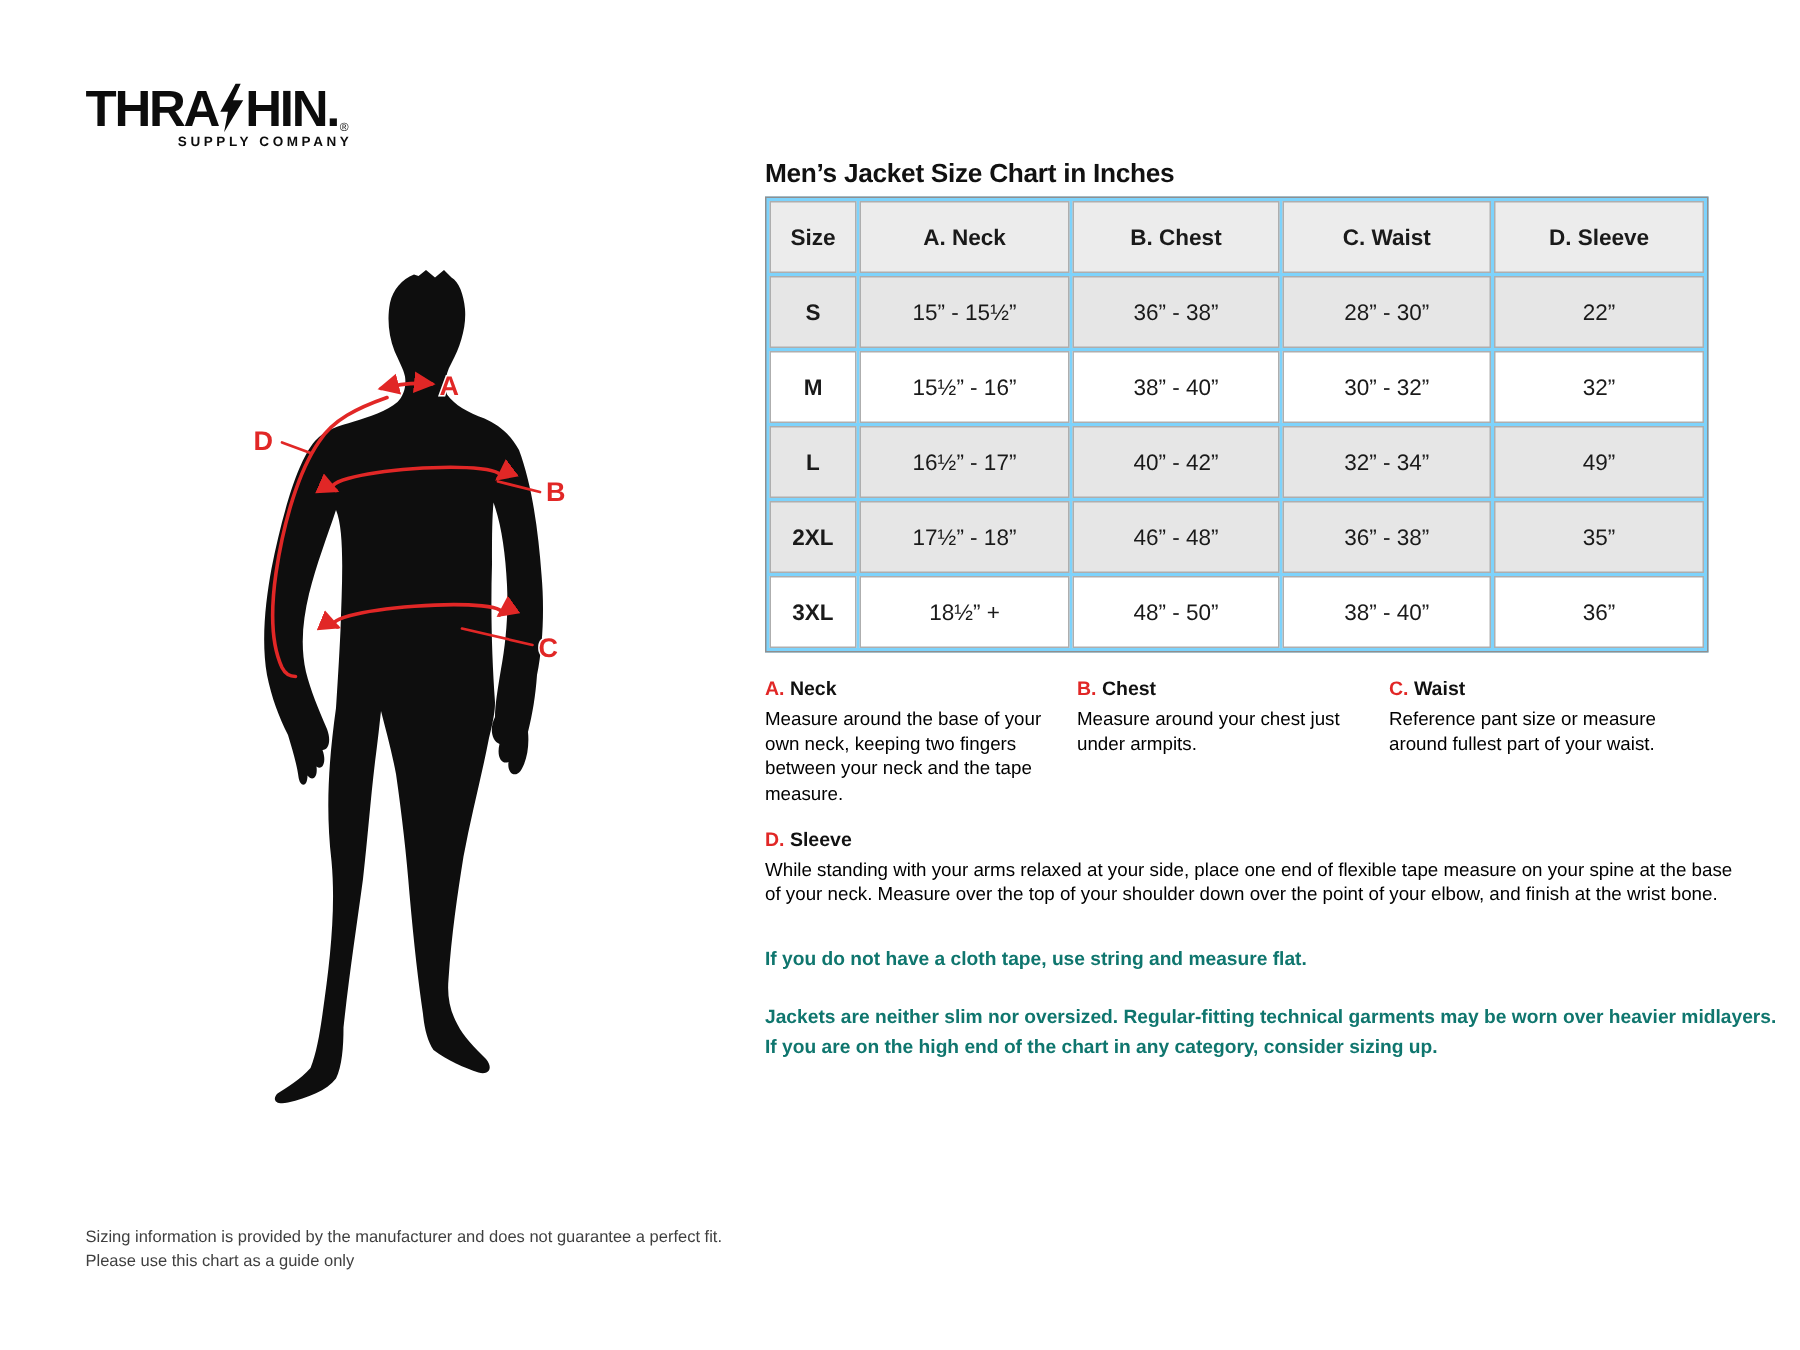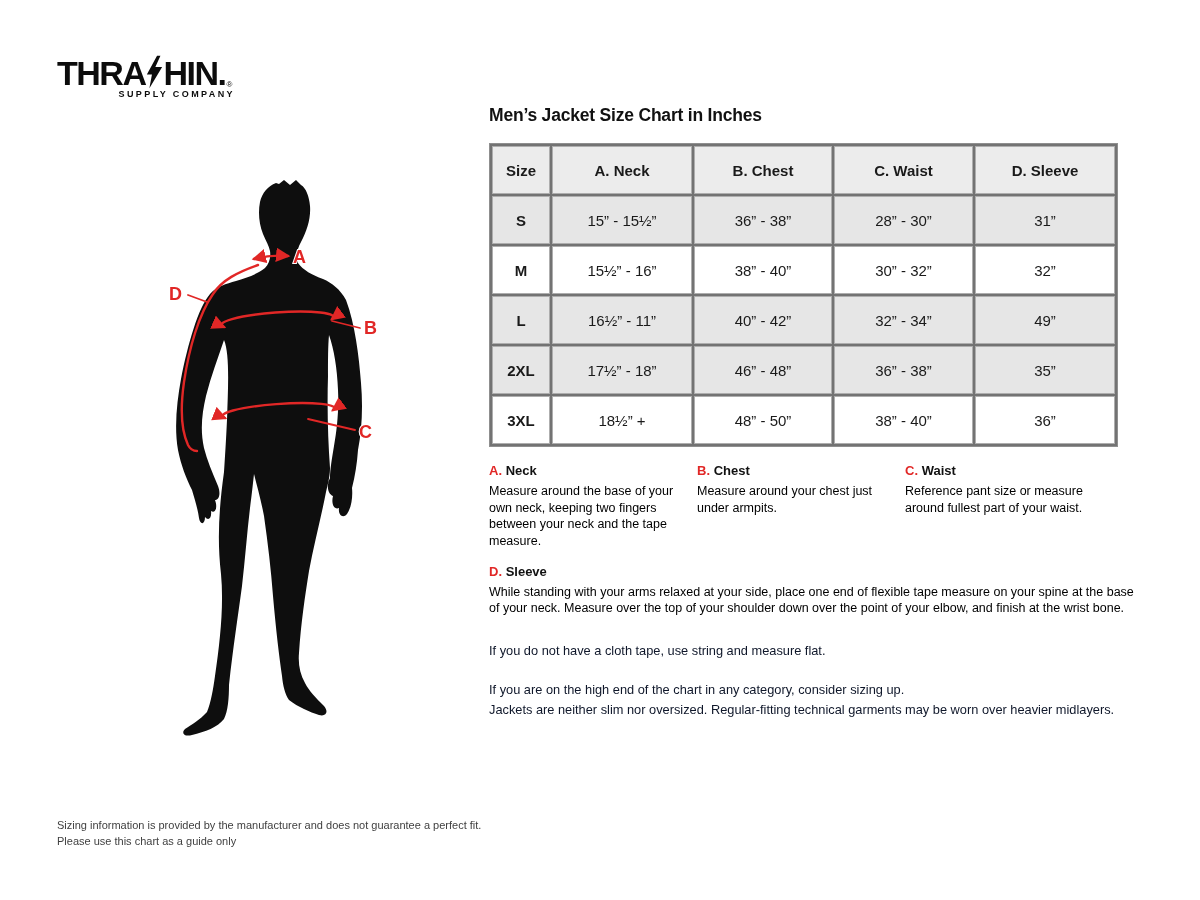--- a/index.html
+++ b/index.html
@@ -36,32 +36,32 @@
   .figure-svg { position: absolute; left: 140px; top: 178px; }
   .fig-label {
     font-family: "Liberation Sans", sans-serif;
     font-size: 18px; font-weight: 700; fill: #e12726;
     paint-order: stroke; stroke: #ffffff; stroke-width: 2px;
   }
   .fig-anno { stroke: #e12726; stroke-width: 2.4px; fill: none; stroke-linecap: round; }
   .fig-anno-thin { stroke: #e12726; stroke-width: 1.8px; fill: none; stroke-linecap: round; }
 
   
-  .content { position: absolute; left: 489px; top: 105px; width: 650px; }
+  .content { position: absolute; left: 510px; top: 105px; width: 650px; }
   .section-title {
     font-size: 17.5px; font-weight: 700; letter-spacing: -0.2px; color: #111;
   }
 
   table.size-table {
-    margin-top: 17px;
+    margin-top: 5px;
     width: 623px;
     border-collapse: separate;
     border-spacing: 2px;
     border: 1px solid #8f8f8f;
-    background: #737373;
+    background: #7dd3fc;
     table-layout: fixed;
   }
   .size-table th, .size-table td {
     border: 1px solid #aeaeae;
     text-align: center; vertical-align: middle;
     font-size: 15px;
     height: 48px;
     background: #ffffff;
   }
   .size-table thead th { background: #ececec; font-weight: 700; }
@@ -72,21 +72,21 @@
   .measure-cols { display: flex; margin-top: 16px; width: 640px; }
   .measure-col-a { width: 208px; }
   .measure-col-b { width: 208px; }
   .measure-col-c { width: 224px; }
   .measure-head { font-size: 13px; font-weight: 700; color: #111; }
   .measure-letter { color: #e12726; }
   .measure-text { font-size: 12.5px; line-height: 1.33; margin-top: 5px; color: #000000; padding-right: 14px; }
   .measure-sleeve { margin-top: 14px; width: 648px; }
   .measure-sleeve .measure-text { padding-right: 0; }
 
-  .note-bold { font-size: 12.8px; font-weight: 400; color: #0f172a; white-space: nowrap; }
+  .note-bold { font-size: 12.8px; font-weight: 700; color: #0f766e; white-space: nowrap; }
   .note-tape { margin-top: 26px; }
   .note-fit { margin-top: 22px; line-height: 1.55; }
 
   
   .footer {
     position: absolute; left: 57px; top: 818px;
     font-size: 11px; color: #3f3f3f; line-height: 1.45;
   }
 </style>
 </head>
@@ -178,32 +178,32 @@
           <th>C. Waist</th>
           <th>D. Sleeve</th>
         </tr>
       </thead>
       <tbody>
         <tr class="shaded">
           <td class="size-col">S</td>
           <td>15” - 15½”</td>
           <td>36” - 38”</td>
           <td>28” - 30”</td>
-          <td>31”</td>
+          <td>22”</td>
         </tr>
         <tr>
           <td class="size-col">M</td>
           <td>15½” - 16”</td>
           <td>38” - 40”</td>
           <td>30” - 32”</td>
           <td>32”</td>
         </tr>
         <tr class="shaded">
           <td class="size-col">L</td>
-          <td>16½” - 11”</td>
+          <td>16½” - 17”</td>
           <td>40” - 42”</td>
           <td>32” - 34”</td>
           <td>49”</td>
         </tr>
         <tr class="shaded">
           <td class="size-col">2XL</td>
           <td>17½” - 18”</td>
           <td>46” - 48”</td>
           <td>36” - 38”</td>
           <td>35”</td>
@@ -247,22 +247,22 @@
       <div class="measure-head">
         <span class="measure-letter">D.</span>
         <span>Sleeve</span>
       </div>
       <div class="measure-text">While standing with your arms relaxed at your side, place one end of flexible tape measure on your spine at the base of your neck. Measure over the top of your shoulder down over the point of your elbow, and finish at the wrist bone.</div>
     </div>
 
     <div class="note-bold note-tape">If you do not have a cloth tape, use string and measure flat.</div>
 
     <div class="note-fit">
+      <div class="note-bold">Jackets are neither slim nor oversized. Regular-fitting technical garments may be worn over heavier midlayers.</div>
       <div class="note-bold">If you are on the high end of the chart in any category, consider sizing up.</div>
-      <div class="note-bold">Jackets are neither slim nor oversized. Regular-fitting technical garments may be worn over heavier midlayers.</div>
     </div>
 
   </div>
 
   <div class="footer">
     <div>Sizing information is provided by the manufacturer and does not guarantee a perfect fit.</div>
     <div>Please use this chart as a guide only</div>
   </div>
 
 </div>

